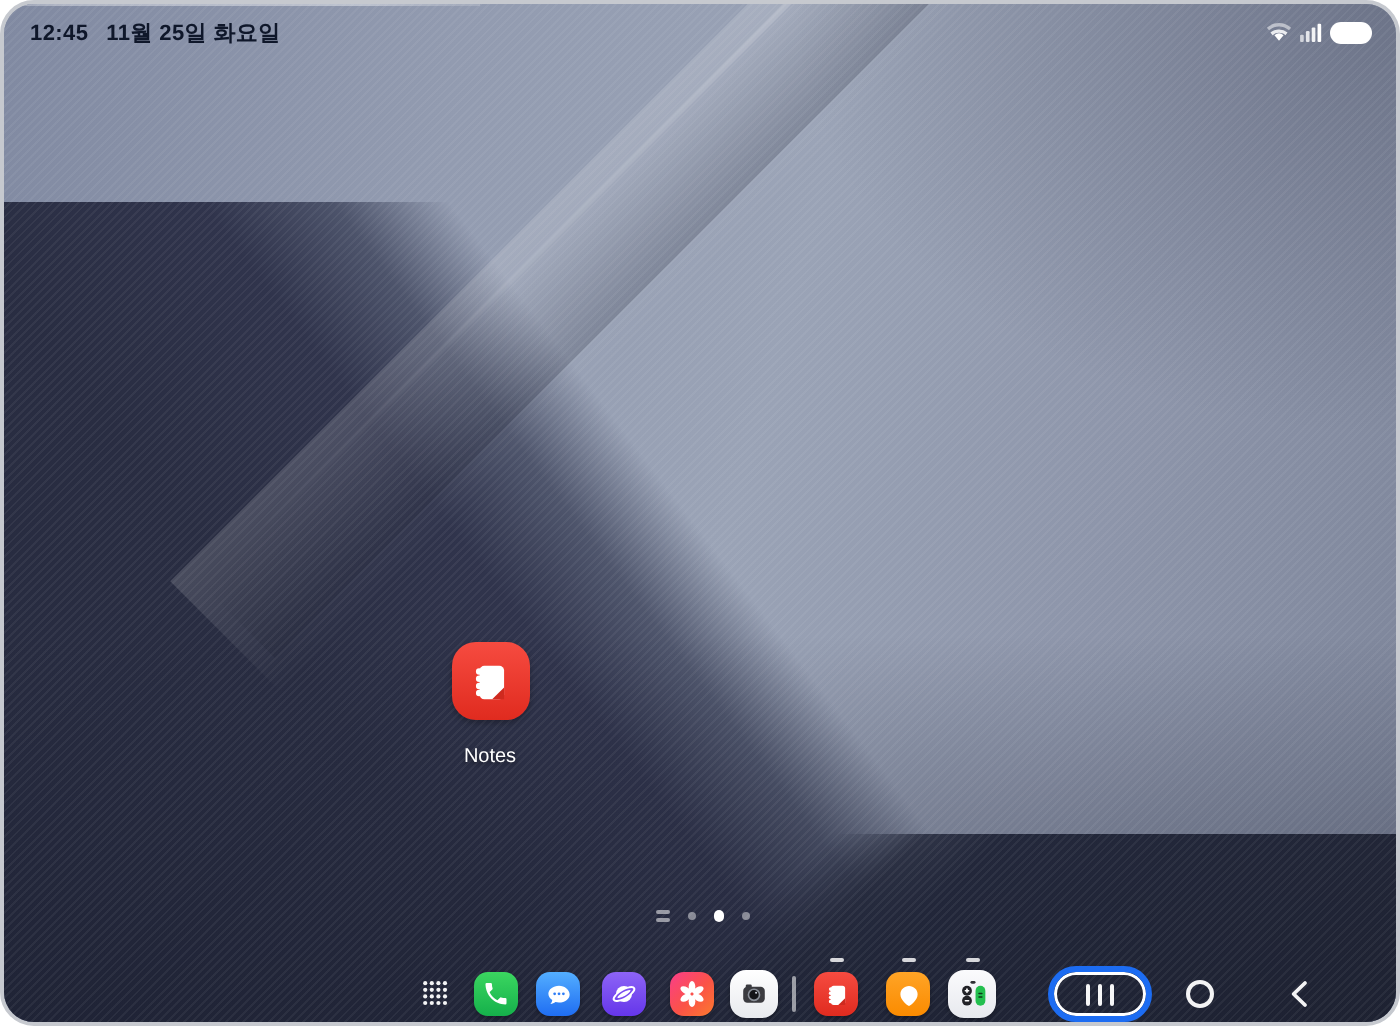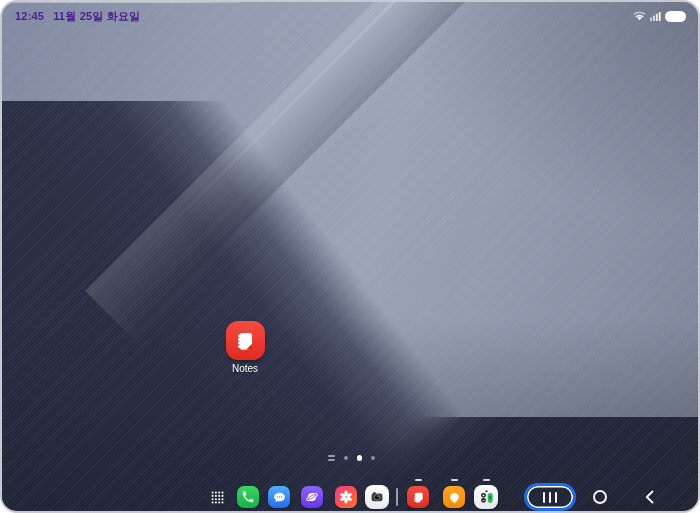--- a/index.html
+++ b/index.html
@@ -32,33 +32,33 @@
     transform:rotate(-45deg);
     background:linear-gradient(to bottom, rgba(255,255,255,0.15), rgba(255,255,255,0) 90%); }
   .wp-fold-ridge { position:absolute; inset:auto; left:-39px; top:255px; width:780px; height:2.5px;
     transform:rotate(-45deg);
     background:linear-gradient(to right, rgba(255,255,255,0) 2%, rgba(255,255,255,0.10) 40%, rgba(255,255,255,0.34) 82%, rgba(255,255,255,0.10) 100%); }
   .wp-bottom-shade { background:linear-gradient(to bottom, rgba(24,28,45,0) 62%, rgba(24,28,45,0.22) 82%, rgba(22,26,42,0.42) 100%); }
   .wp-texture { background:repeating-linear-gradient(135deg, rgba(255,255,255,0.05) 0px, rgba(255,255,255,0.05) 1px, rgba(255,255,255,0) 1px, rgba(255,255,255,0) 3px); }
 
   
   .statusbar { position:absolute; left:0; right:0; top:0; height:26px; }
-  .sb-left { position:absolute; left:13px; top:7px; display:flex; align-items:baseline; gap:9px; color:#4c1d95; }
+  .sb-left { position:absolute; left:13px; top:7px; display:flex; align-items:baseline; gap:9px; color:#0f172a; }
   .sb-time { font-size:11px; font-weight:700; letter-spacing:.2px; }
   .sb-date { font-size:11px; font-weight:700; letter-spacing:.2px; }
   .sb-right { position:absolute; right:12px; top:8px; display:flex; align-items:center; gap:4px; height:12px; }
   .battery { width:21px; height:11px; border-radius:5.5px; background:#ffffff; }
 
   
   .shortcut { position:absolute; left:212px; top:319px; width:62px; text-align:center; cursor:default; }
   .app-tile { width:39px; height:39px; border-radius:12px; margin:0 auto;
     display:flex; align-items:center; justify-content:center;
     box-shadow:0 1.5px 3px rgba(0,0,0,0.28); }
   .tile-notes { background:linear-gradient(180deg,#f64b40,#e02b1f); }
-  .shortcut-label { margin-top:3px; font-size:10px; color:#ffffff; text-shadow:0 1px 2px rgba(0,0,0,0.45); }
+  .shortcut-label { margin-top:13px; font-size:10px; color:#ffffff; text-shadow:0 1px 2px rgba(0,0,0,0.45); }
 
   
   .page-indicator { position:absolute; left:326px; top:451px; display:flex; align-items:center; gap:8.5px; height:10px; }
   .pi-minus { display:flex; flex-direction:column; gap:1.8px; }
   .pi-minus span { width:7px; height:1.7px; border-radius:1px; background:rgba(255,255,255,0.52); }
   .pi-dot { width:4.6px; height:4.6px; border-radius:50%; background:rgba(255,255,255,0.45); }
   .pi-dot.active { width:5.6px; height:5.6px; background:#ffffff; }
 
   
   .dock-app { position:absolute; top:484px; width:22px; height:22px; border-radius:7px;

